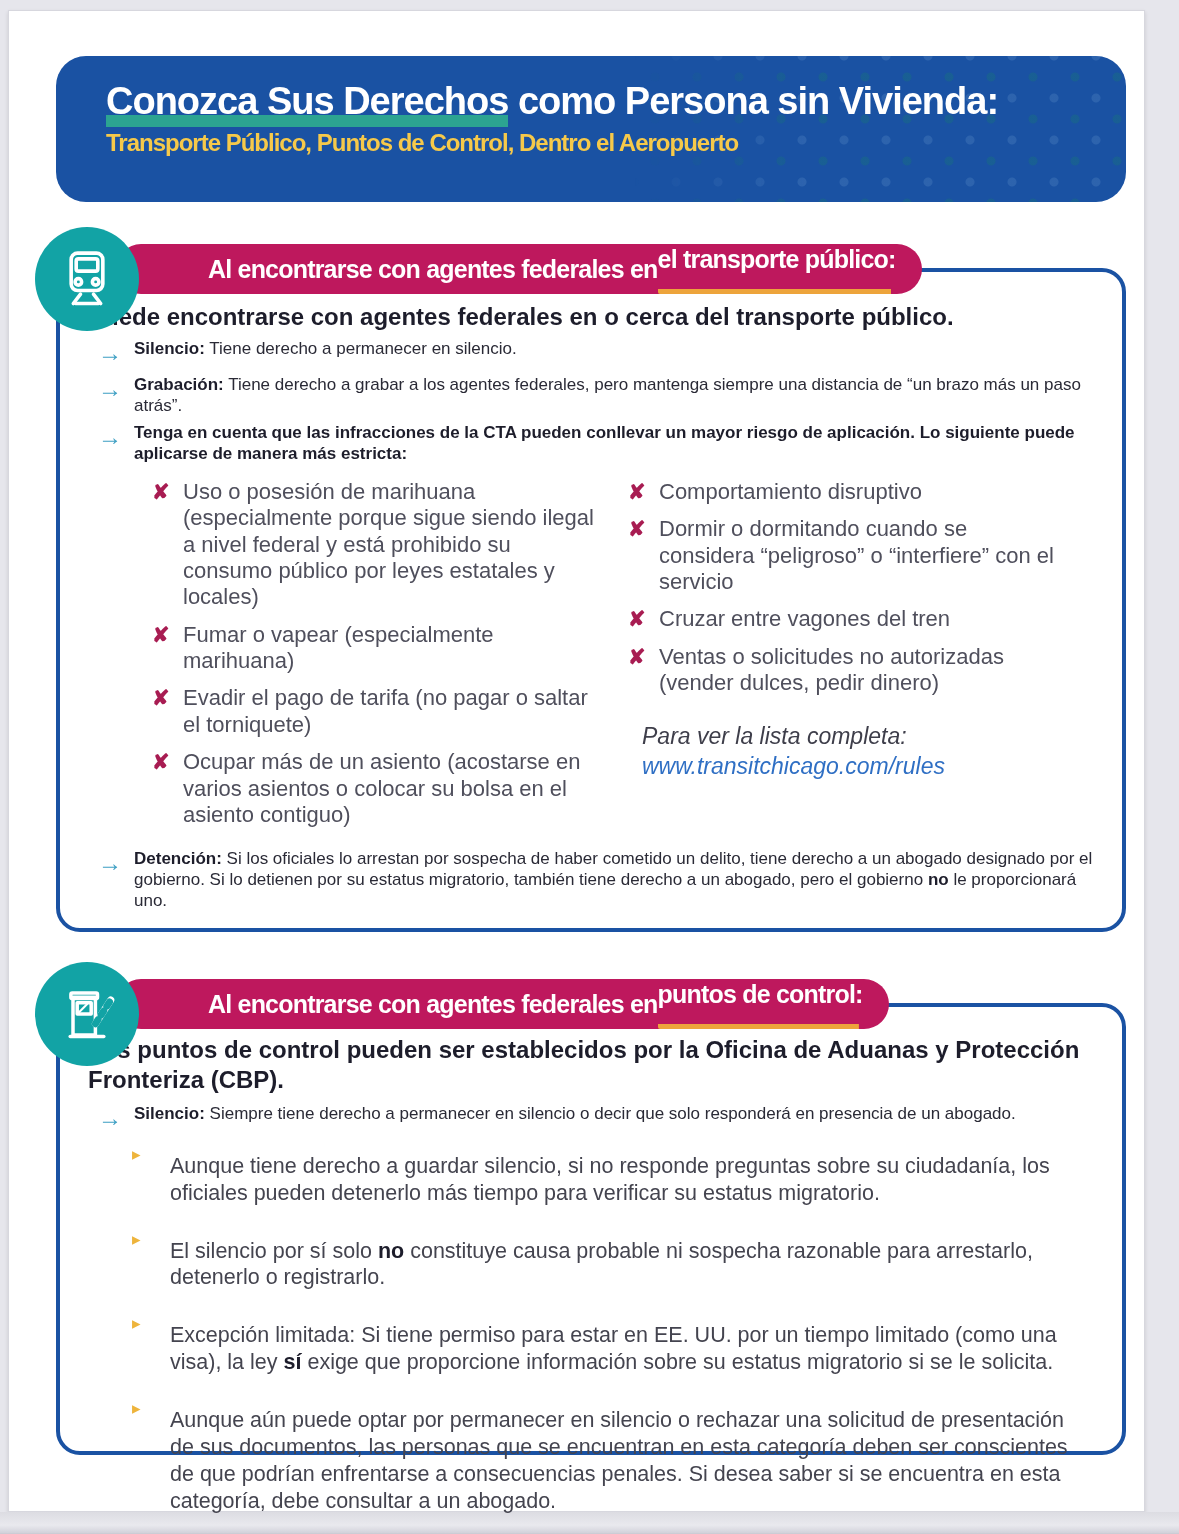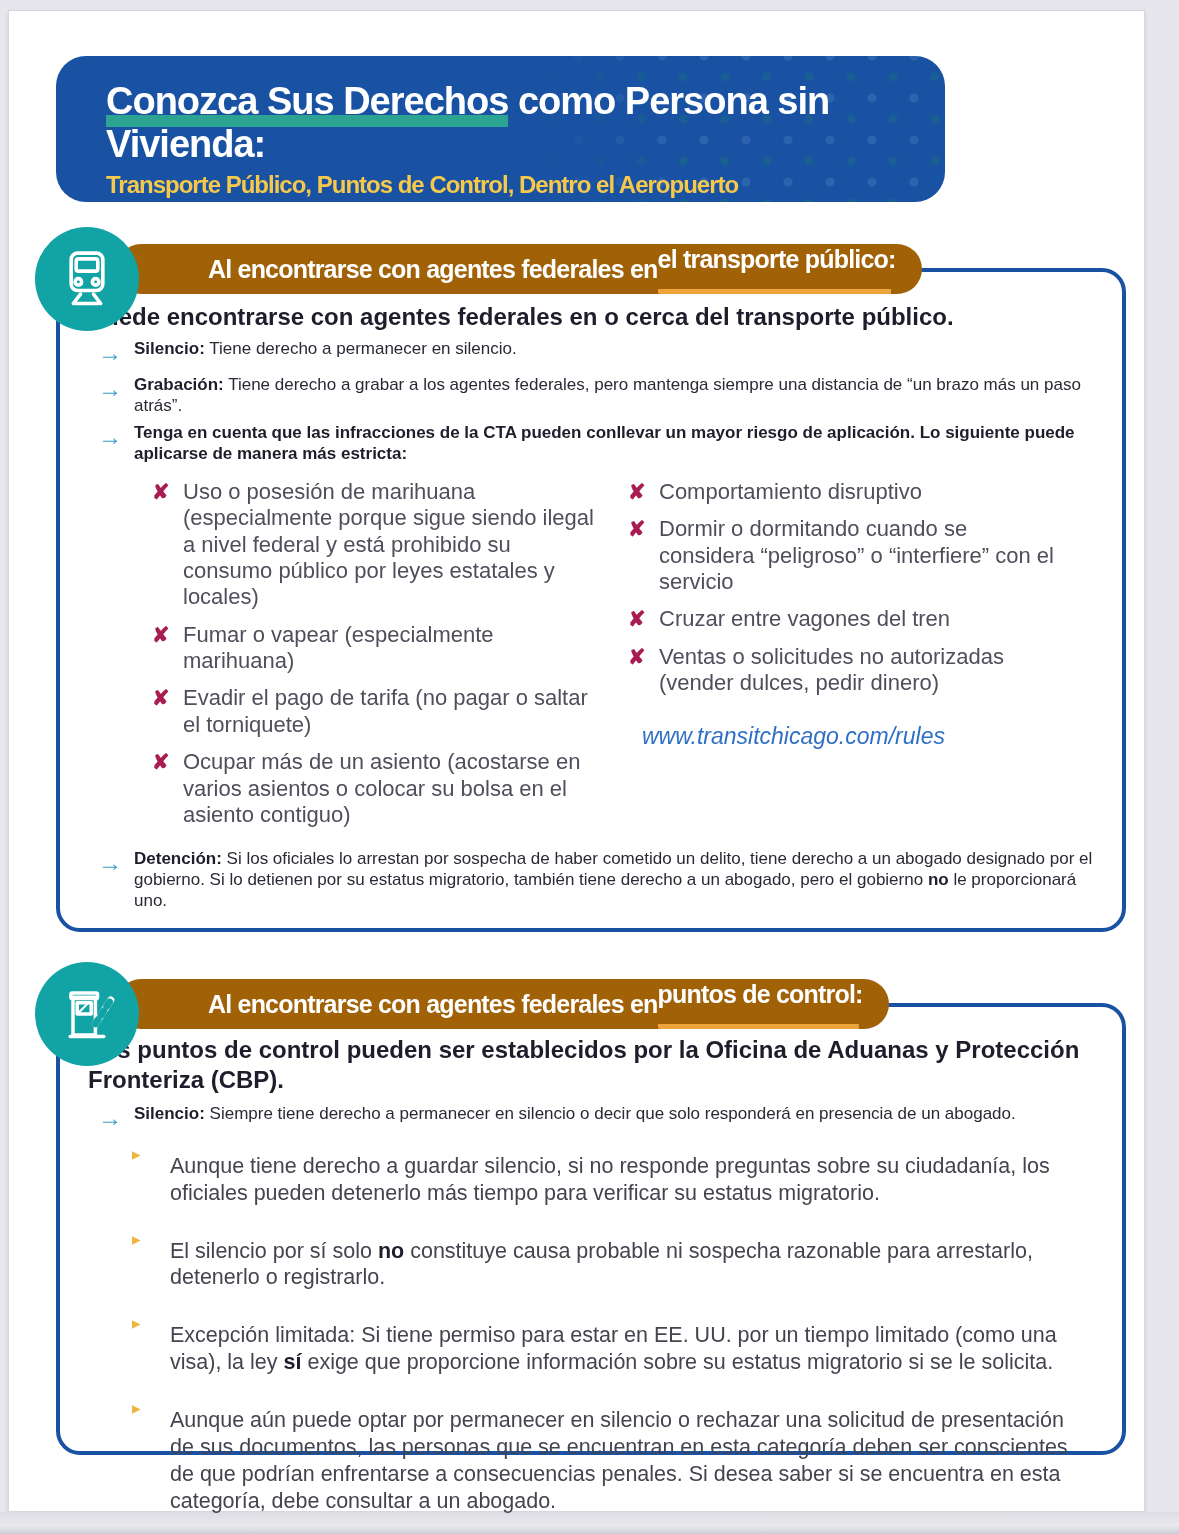--- a/index.html
+++ b/index.html
@@ -18,21 +18,21 @@
     box-shadow:0 2px 4px rgba(0,0,0,.12);
     box-sizing:border-box;
   }
   .page-gap{
     position:absolute;left:0;bottom:0;width:1179px;height:22px;
     background:linear-gradient(#dcdce2,#e9e9ee 60%, #d2d2da 95%, #c7c7d0);
   }
 
   
   .banner{
-    position:absolute;left:47px;top:45px;width:889px;height:146px;
+    position:absolute;left:47px;top:45px;width:1070px;height:146px;
     background:#1a52a3;border-radius:30px;
     box-sizing:border-box;padding:24px 40px 0 50px;
     overflow:hidden;
   }
   .dots{
     position:absolute;right:0;top:0;width:46%;height:100%;
     background-image:
       radial-gradient(circle 5px, rgba(24,110,130,.45) 0 4px, transparent 5px),
       radial-gradient(circle 5px, rgba(90,140,200,.30) 0 4px, transparent 5px);
     background-size:42px 42px,42px 42px;
@@ -55,21 +55,21 @@
   }
 
   
   .circle{
     position:absolute;width:104px;height:104px;border-radius:50%;
     background:#12a3a5;z-index:3;display:flex;align-items:center;justify-content:center;
   }
   .c1{left:26px;top:216px;}
   .c2{left:26px;top:951px;}
   .pill{
-    position:absolute;height:50px;background:#a16207;border-radius:25px;
+    position:absolute;height:50px;background:#be185d;border-radius:25px;
     z-index:2;display:flex;align-items:center;
     padding:0 26px 0 92px;box-sizing:border-box;
     color:#ffffff;font-weight:bold;font-size:25px;letter-spacing:-0.8px;
     white-space:nowrap;
   }
   .p1{left:107px;top:233px;}
   .p2{left:107px;top:968px;}
   .yund{
     background:linear-gradient(#eda43b,#eda43b) no-repeat left bottom/98% 5px;
     padding-bottom:20px;border-radius:2px;
@@ -192,20 +192,21 @@
           </div>
         <div class="xitem">
             <span class="xmark">✘</span>
             <span>Cruzar entre vagones del tren</span>
           </div>
         <div class="xitem">
             <span class="xmark">✘</span>
             <span>Ventas o solicitudes no autorizadas (vender dulces, pedir dinero)</span>
           </div>
         <div class="note">
+          <p>Para ver la lista completa:</p>
           <a href="#">www.transitchicago.com/rules</a>
         </div>
       </div>
     </div>
 
     <div class="bullet" style="margin-top:10px;">
       <span class="arrow">→</span>
       <p><span class="blabel">Detención:</span><span> Si los oficiales lo arrestan por sospecha de haber cometido un delito, tiene derecho a un abogado designado por el gobierno. Si lo detienen por su estatus migratorio, también tiene derecho a un abogado, pero el gobierno </span><span class="bstrong">no</span><span> le proporcionará uno.</span></p>
     </div>
   </section>

